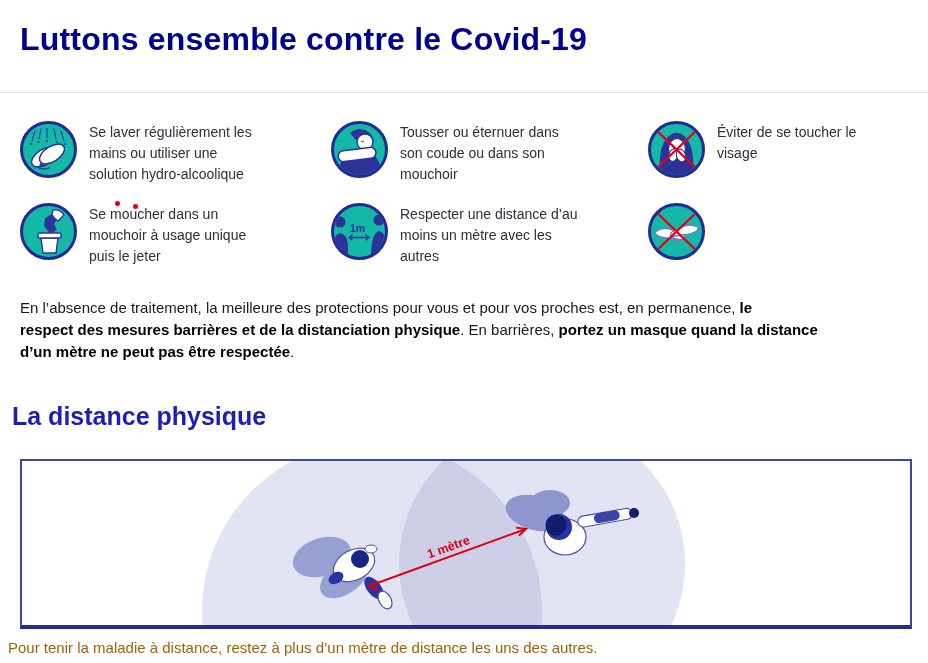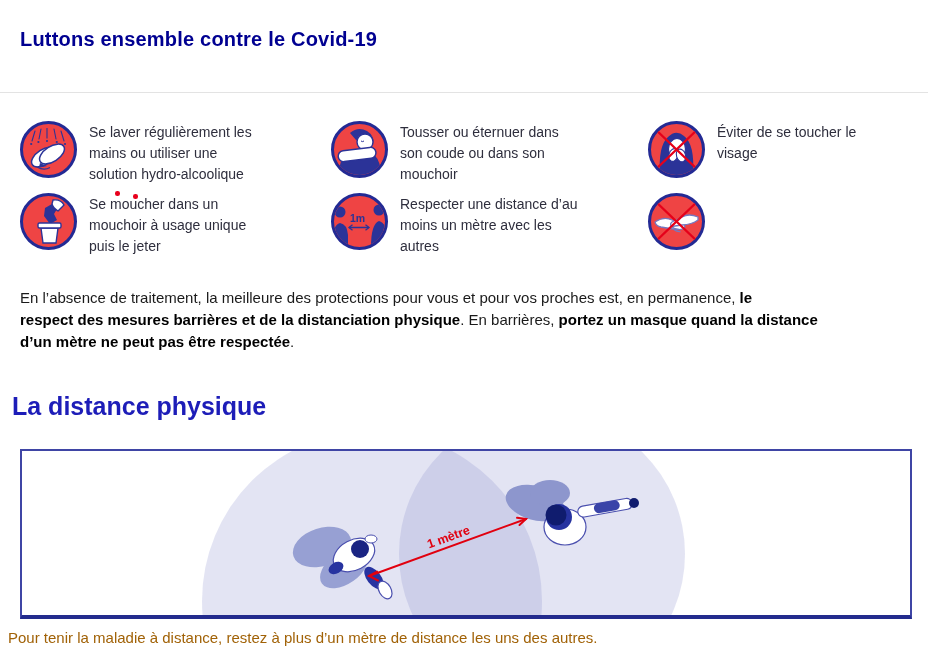--- a/index.html
+++ b/index.html
@@ -6,36 +6,36 @@
   html, body { margin: 0; padding: 0; }
   body {
     width: 928px; height: 663px; overflow: hidden;
     background: #ffffff;
     font-family: "Liberation Sans", "DejaVu Sans", sans-serif;
     color: #161616;
   }
   
   .header { padding: 22px 20px 0 20px; }
   .page-title {
-    margin: 0; font-size: 20px; line-height: 34px; font-weight: 700;
+    margin: 0; font-size: 32px; line-height: 34px; font-weight: 700;
     color: #000091; letter-spacing: 0.2px;
   }
   .divider { margin: 36px 0 0 0; border: none; border-top: 1px solid #e3e3e3; width: 100%; }
 
   
   .gesture-grid {
     margin: 28px 16px 0 20px;
     display: grid;
     grid-template-columns: 311px 317px 1fr;
-    row-gap: 8px;
+    row-gap: 18px;
   }
   .gesture { display: flex; align-items: flex-start; }
   .icon-circle {
     flex: 0 0 57px; width: 57px; height: 57px; border-radius: 50%;
-    border: 3px solid #232a94; background: #ef4444; overflow: hidden;
+    border: 3px solid #232a94; background: #14b8a6; overflow: hidden;
   }
   .icon-circle svg { display: block; width: 100%; height: 100%; }
   .gesture-label {
     margin: 1px 0 0 12px; font-size: 14px; line-height: 21px;
     color: #2e2e3d; white-space: pre-line; max-width: 210px;
   }
   .label-wrap { position: relative; }
   .red-dot { position: absolute; width: 4.5px; height: 4.5px; border-radius: 50%;
     background: #e8001c; }
   .red-dot.d1 { left: 38px; top: -2px; }

